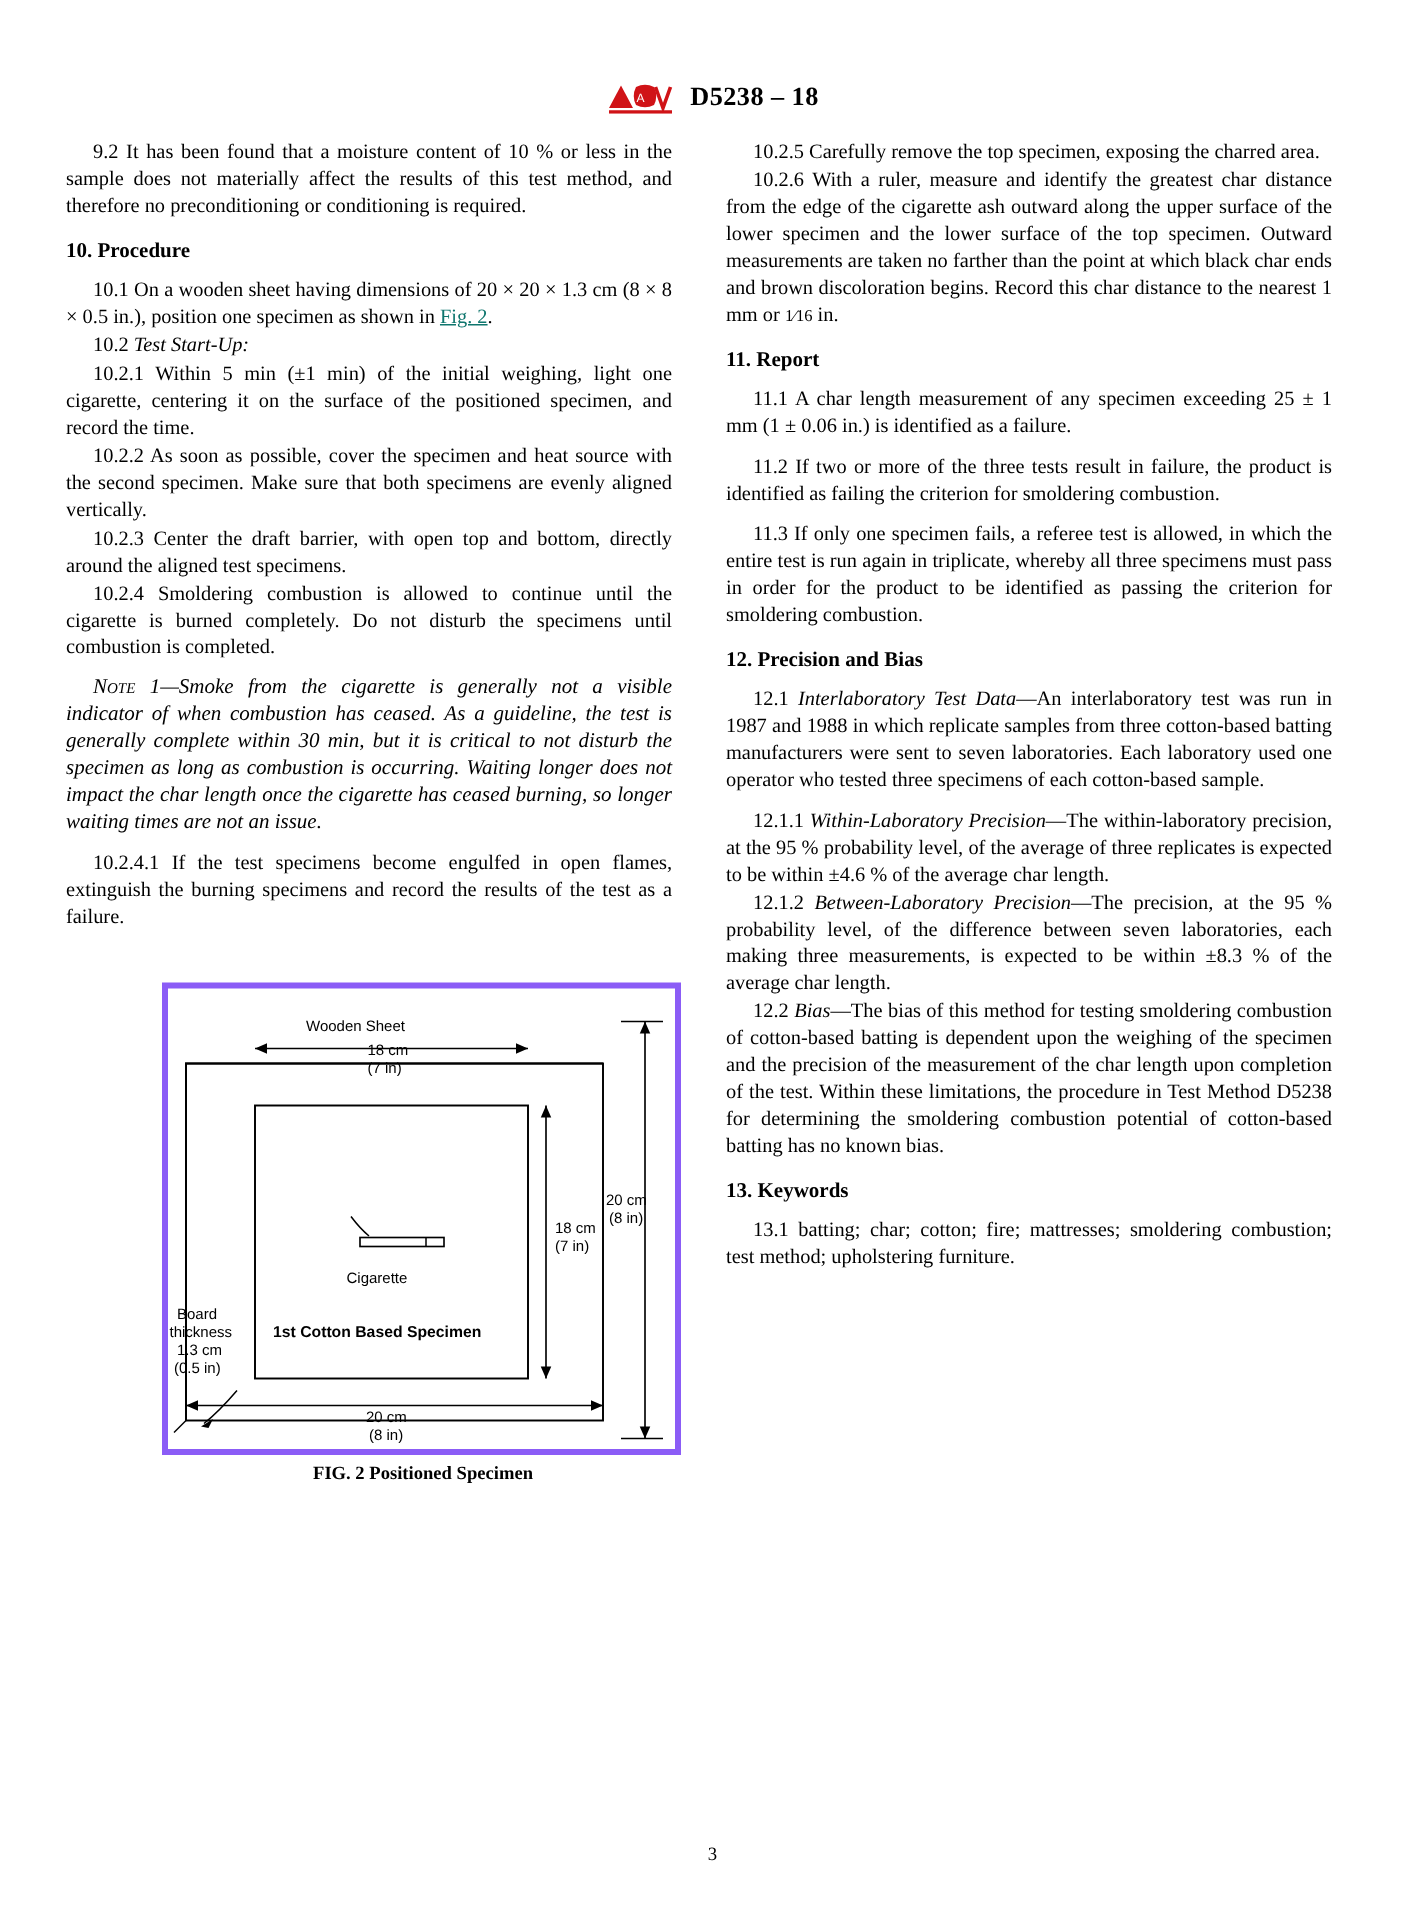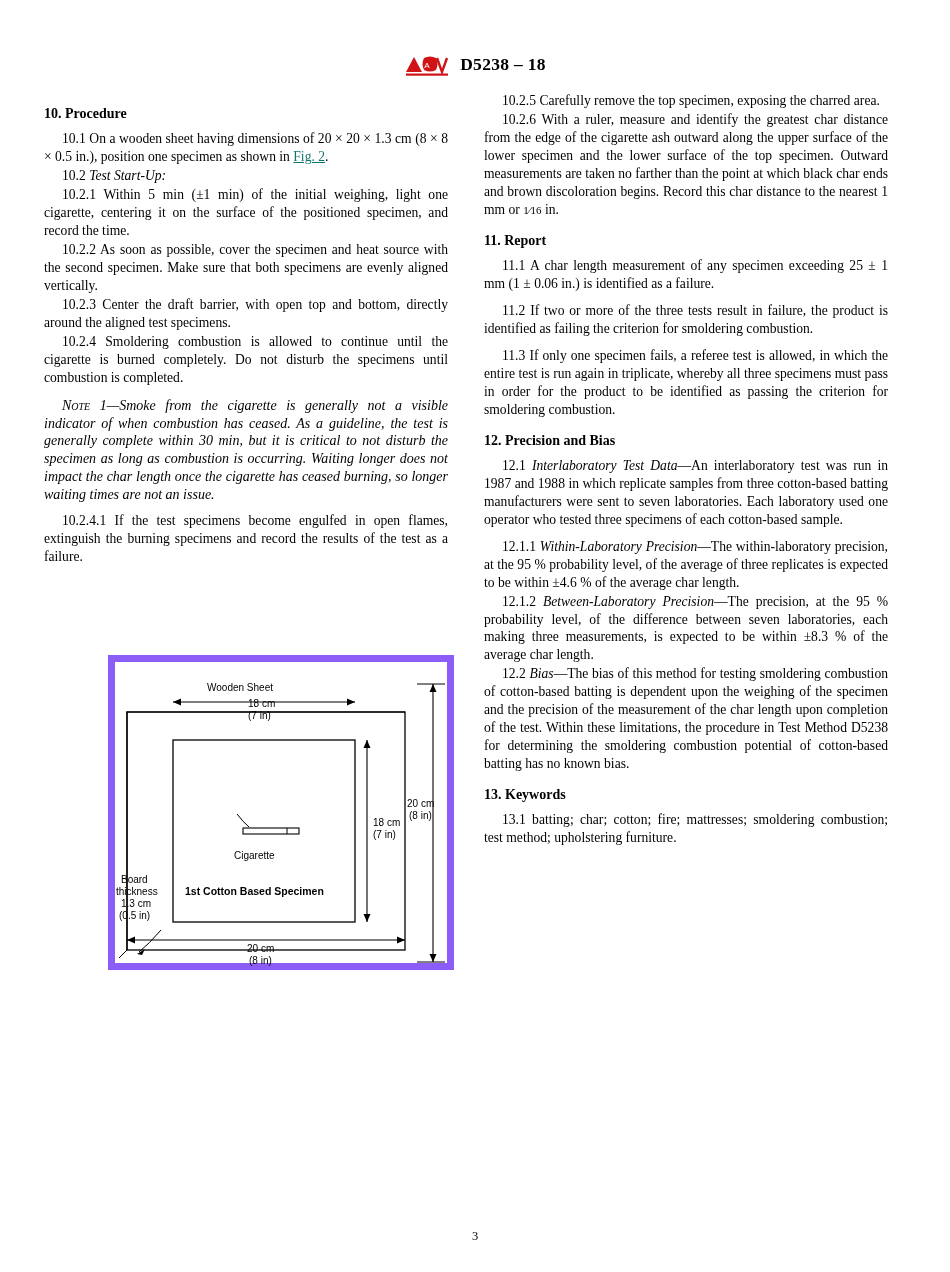--- a/index.html
+++ b/index.html
@@ -88,21 +88,21 @@
   
   .figure {
     position: absolute;
     left: 108px;
     top: 655px;
     width: 348px;
   }
   .figure-box {
     width: 346px;
     height: 315px;
-    border: 7px solid #8b5cf6;
+    border: 4px solid #8b5cf6;
     position: relative;
     background: #fff;
     box-sizing: border-box;
   }
   .fig-caption {
     text-align: center;
     font-size: 12.4px;
     font-weight: bold;
     margin-top: 5px;
     font-family: "Liberation Serif", serif;
@@ -138,20 +138,21 @@
         <path d="M33 6 l5 14 l5 -14" fill="none" stroke="#d01317" stroke-width="2.4"></path>
         <rect x="2" y="21.5" width="42" height="2.2" fill="#d01317"></rect>
         <text x="23" y="16" font-family="Liberation Sans, sans-serif" font-size="8" fill="#ffffff" text-anchor="middle">A</text>
       </svg>
     </span>
     <span class="doc-id">D5238 – 18</span>
   </div>
 
   <div class="col left">
 
+    <p>9.2  It has been found that a moisture content of 10 % or less in the sample does not materially affect the results of this test method, and therefore no preconditioning or conditioning is required.</p>
 
     <h3 class="sec">10.  Procedure</h3>
 
     <p><span>10.1  On a wooden sheet having dimensions of 20 × 20 × 1.3 cm (8 × 8 × 0.5 in.), position one specimen as shown in </span><a class="link" href="#">Fig. 2</a><span>.</span></p>
 
     <p><span>10.2  </span><span class="it">Test Start-Up:</span></p>
 
     <p>10.2.1  Within 5 min (±1 min) of the initial weighing, light one cigarette, centering it on the surface of the positioned specimen, and record the time.</p>
     <p>10.2.2  As soon as possible, cover the specimen and heat source with the second specimen. Make sure that both specimens are evenly aligned vertically.</p>
     <p>10.2.3  Center the draft barrier, with open top and bottom, directly around the aligned test specimens.</p>
@@ -216,20 +217,21 @@
       <span class="fig-label" style="left:70px; top:223px; font-weight:bold; font-size:10.5px;">1st Cotton Based Specimen</span>
 
       <span class="fig-label" style="left:132px; top:281px;">20 cm</span>
       <span class="fig-label" style="left:134px; top:293px;">(8 in)</span>
 
       <span class="fig-label" style="left:6px; top:212px;">Board</span>
       <span class="fig-label" style="left:1px; top:224px;">thickness</span>
       <span class="fig-label" style="left:6px; top:236px;">1.3 cm</span>
       <span class="fig-label" style="left:4px; top:248px;">(0.5 in)</span>
     </div>
+    <div class="fig-caption">FIG. 2 Positioned Specimen</div>
   </div>
 
   <div class="col right">
 
     <p>10.2.5  Carefully remove the top specimen, exposing the charred area.</p>
 
     <p><span>10.2.6  With a ruler, measure and identify the greatest char distance from the edge of the cigarette ash outward along the upper surface of the lower specimen and the lower surface of the top specimen. Outward measurements are taken no farther than the point at which black char ends and brown discoloration begins. Record this char distance to the nearest 1 mm or </span><span class="smallfrac">1⁄16</span><span> in.</span></p>
 
     <h3 class="sec">11.  Report</h3>
 

